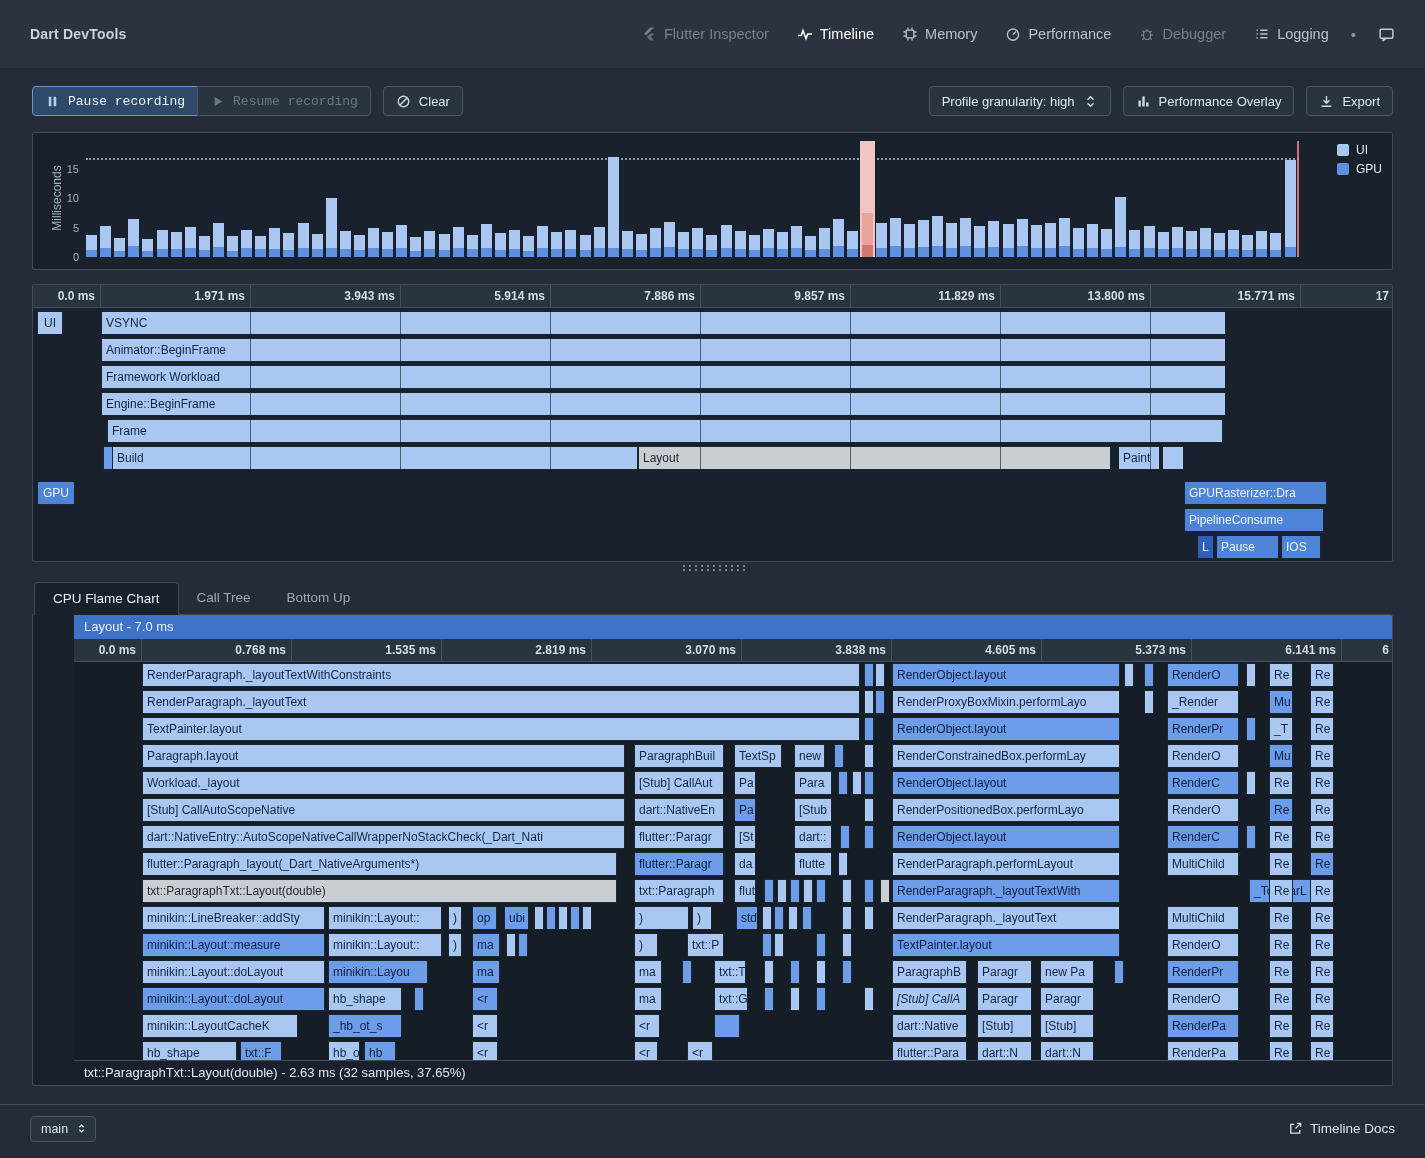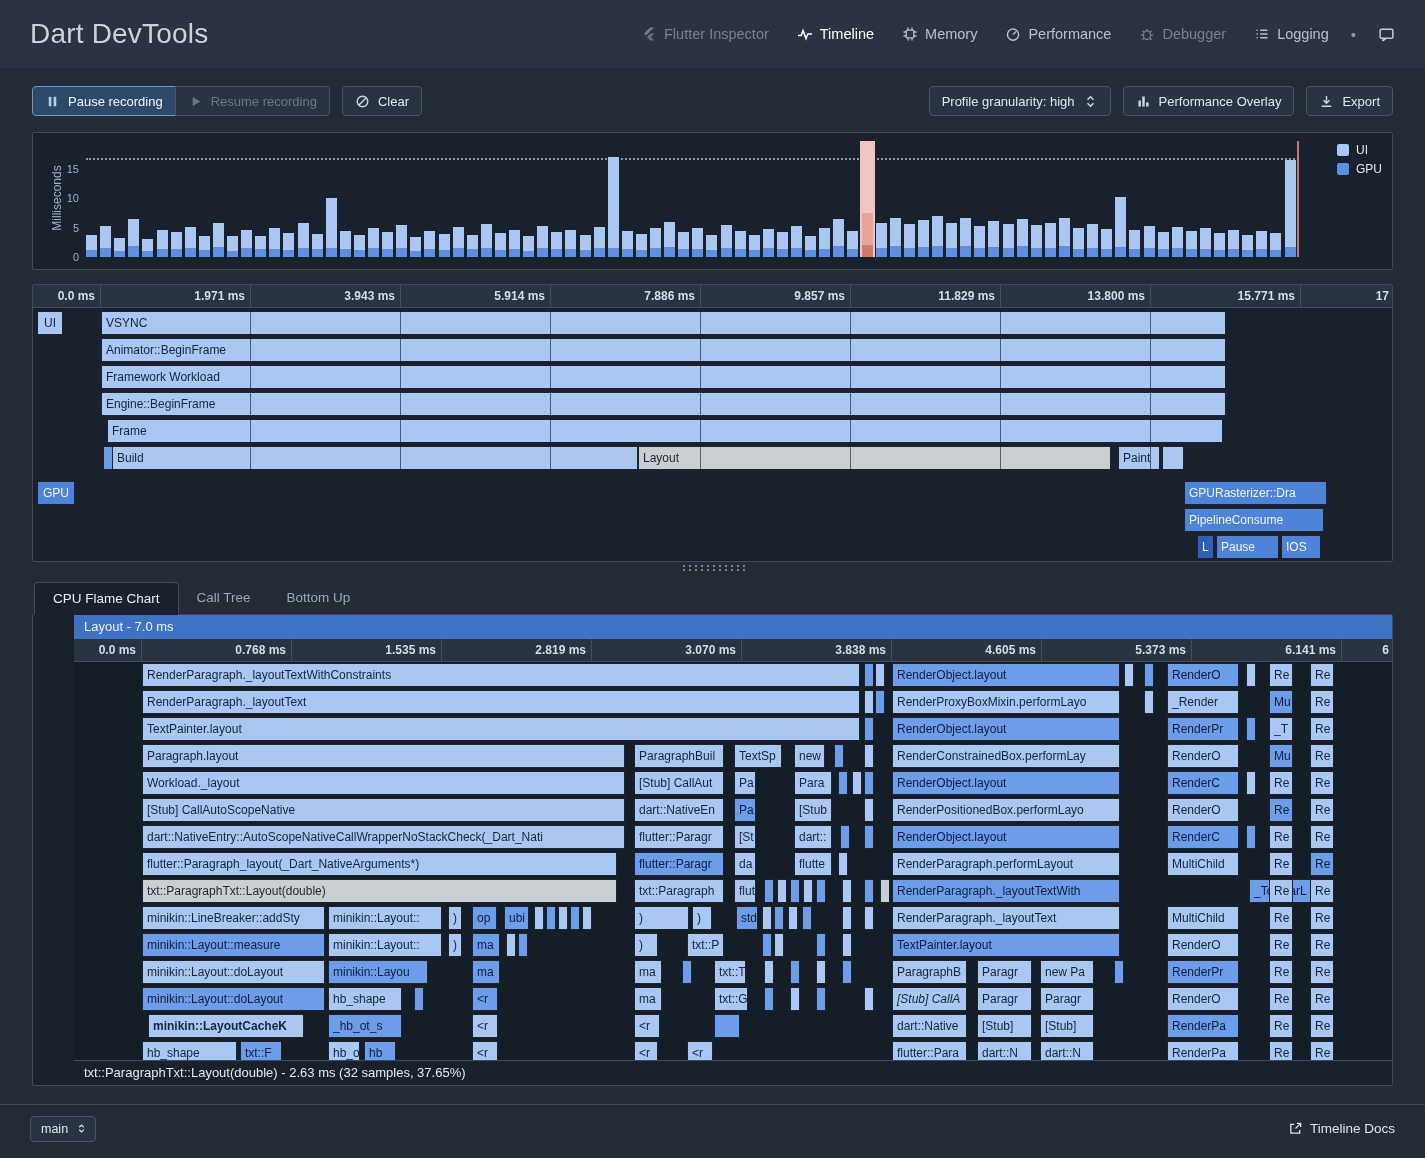--- a/index.html
+++ b/index.html
@@ -8,21 +8,21 @@
     width:1425px; height:1158px; overflow:hidden;
     background:#232c37; color:#dfe7ef;
     font-family:"Liberation Sans", sans-serif; font-size:13px;
     -webkit-font-smoothing:antialiased;
   }
   .ic svg { width:15px; height:15px; display:block; }
   .nav-item .ic svg { width:16px; height:16px; }
 
   
   .topnav { height:68px; background:#2a333f; display:flex; align-items:center; padding:0 30px; }
-  .app-title { font-size:28px; color:#cad3dc; letter-spacing:.2px; font-weight:400; }
+  .app-title { font-size:14px; color:#cad3dc; letter-spacing:.2px; font-weight:700; }
   .nav-right { margin-left:auto; display:flex; align-items:center; gap:22px; }
   .nav-items { display:flex; align-items:center; gap:28px; font-size:14.5px; }
   .nav-item { display:flex; align-items:center; gap:7px; cursor:pointer; white-space:nowrap; }
   .nav-item.active { color:#ffffff; }
   .nav-item.normal { color:#b6c1cb; }
   .nav-item.dim { color:#75818e; }
   .nav-dot { color:#8b98a6; font-size:15px; }
   .nav-msg { color:#c3cdd7; cursor:pointer; }
   .nav-msg svg { width:17px; height:17px; }
 
@@ -34,21 +34,21 @@
   .btn {
     display:inline-flex; align-items:center; gap:8px; height:30px; padding:0 12px;
     background:#2a3440; border:1px solid #4a5561; border-radius:4px;
     color:#dfe7ef; font-size:13px; font-family:inherit; cursor:pointer; white-space:nowrap;
   }
   .btn .ic { color:#cdd7e1; }
   .btn.selected { background:#2e4a68; border-color:#6e96c8; color:#f0f6fc; }
   .btn.selected .ic { color:#aecdf4; }
   .btn.disabled { color:#6b7884; cursor:default; }
   .btn.disabled .ic { color:#6b7884; }
-  .btn-group { display:inline-flex; }
+  .btn-group { display:inline-flex;font-family:Liberation Mono, monospace; }
   .btn-group .btn:first-child { border-radius:4px 0 0 4px; }
   .btn-group .btn:last-child { border-radius:0 4px 4px 0; margin-left:-1px; }
   .spacer { flex:1; }
 
   
   .panel { background:#19222c; border:1px solid #3f4b59; border-radius:2px; position:relative; }
 
   
   .framechart { margin-top:16px; height:138px; overflow:hidden; }
   .ylab { position:absolute; left:-24px; top:58px; width:96px; text-align:center;
@@ -885,21 +885,21 @@
           <div class="spanbar c-m" style="left: 742px; width: 8px;"></div>
           <div class="spanbar c-l" style="left: 790px; width: 7px;"></div>
           <div class="spanbar c-l" style="left: 818px; width: 75px; font-style: italic;">[Stub] CallA</div>
           <div class="spanbar c-l" style="left: 903px; width: 55px;">Paragr</div>
           <div class="spanbar c-l" style="left: 966px; width: 54px;">Paragr</div>
           <div class="spanbar c-l" style="left: 1093px; width: 72px;">RenderO</div>
           <div class="spanbar c-l" style="left: 1195px; width: 24px;">Re</div>
           <div class="spanbar c-l" style="left: 1236px; width: 24px;">Re</div>
         </div>
         <div class="frow">
-          <div class="spanbar c-l" style="left: 74px; width: 156px; font-weight: bold;">minikin::LayoutCacheK</div>
+          <div class="spanbar c-l" style="left: 68px; width: 156px;">minikin::LayoutCacheK</div>
           <div class="spanbar c-m" style="left: 254px; width: 74px;">_hb_ot_s</div>
           <div class="spanbar c-l" style="left: 398px; width: 26px;">&lt;r</div>
           <div class="spanbar c-l" style="left: 560px; width: 26px;">&lt;r</div>
           <div class="spanbar c-m" style="left: 640px; width: 26px;"></div>
           <div class="spanbar c-l" style="left: 818px; width: 75px;">dart::Native</div>
           <div class="spanbar c-l" style="left: 903px; width: 55px;">[Stub]</div>
           <div class="spanbar c-l" style="left: 966px; width: 54px;">[Stub]</div>
           <div class="spanbar c-m" style="left: 1093px; width: 72px;">RenderPa</div>
           <div class="spanbar c-l" style="left: 1195px; width: 24px;">Re</div>
           <div class="spanbar c-l" style="left: 1236px; width: 24px;">Re</div>

